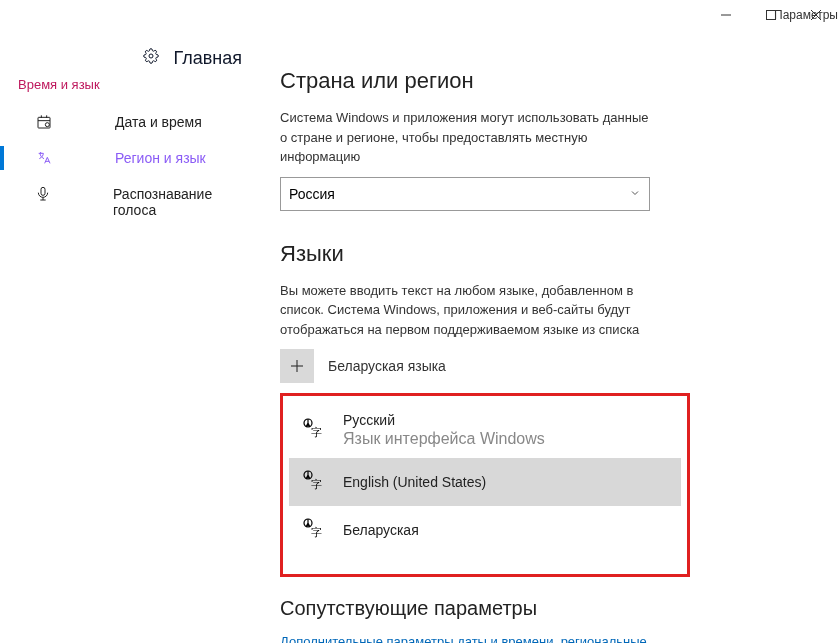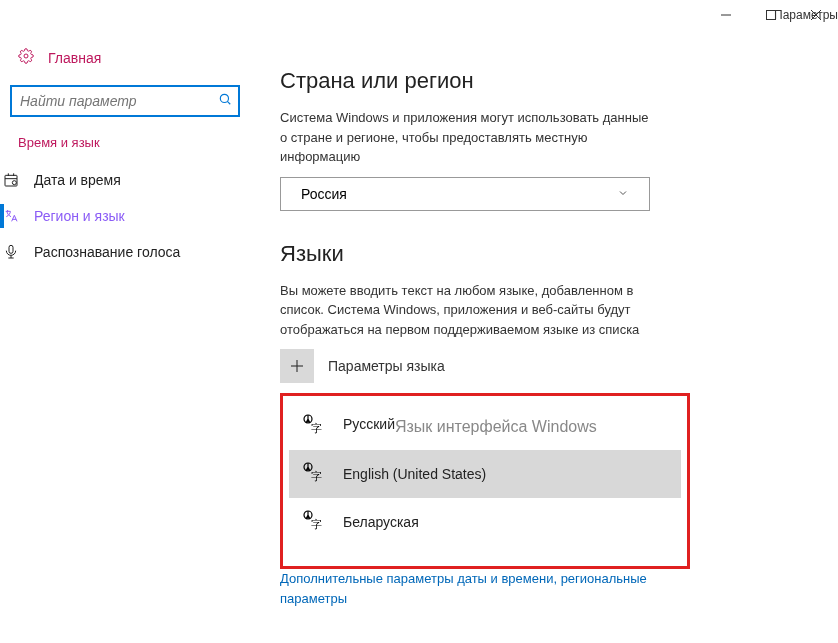--- a/index.html
+++ b/index.html
@@ -6,52 +6,52 @@
     body { width: 838px; height: 643px; background: #fff; overflow: hidden; position: relative; }
     
     .titlebar { height: 30px; display: flex; align-items: center; padding-left: 10px; font-size: 12px; color: #333; justify-content: flex-end; }
     .titlebar-controls { position: absolute; right: 0; top: 0; display: flex; }
     .tbc { width: 45px; height: 30px; display: flex; align-items: center; justify-content: center; }
     .tbc svg { stroke: #333; stroke-width: 1; fill: none; }
     
     .content { display: flex; height: calc(100% - 30px); }
     
     .sidebar { width: 260px; padding: 10px 0 0 0; }
-    .home-row { display: flex; align-items: center; padding: 8px 18px; font-size: 14px; color: #be185d; }
+    .home-row { display: flex; align-items: center; padding: 8px 18px; font-size: 18px; color: #0f172a; justify-content: flex-end; }
     .home-row .gic { margin-right: 14px; }
     
     .search-wrap { margin: 10px 10px 18px 10px; }
     .search-box { width: 230px; height: 32px; border: 2px solid #0078d7; display: flex; align-items: center; padding: 0 6px 0 8px; }
     .search-box input { border: none; outline: none; flex: 1; font-size: 14px; font-style: italic; color: #666; background: transparent; }
     .search-box .sic { color: #0078d7; }
     
     .cat-title { padding: 0 18px 12px 18px; font-size: 13px; color: #be185d; }
     
-    .nav-item { display: flex; align-items: flex-start; padding: 10px 2px; font-size: 14px; color: #222; cursor: pointer; }
+    .nav-item { display: flex; align-items: flex-start; padding: 10px 35px; font-size: 14px; color: #222; cursor: pointer; gap: 48px; }
     .nav-item .nic { margin-right: 14px; width: 18px; display: inline-flex; justify-content: center; }
     .nav-item.active { color: #8b5cf6; position: relative; }
     .nav-item.active::before { content: ''; position: absolute; left: 0; top: 6px; bottom: 6px; width: 4px; background: #0078d7; }
     
     .main { flex: 1; padding: 26px 30px 20px 20px; overflow-y: auto; }
     .sec-h { font-size: 22px; font-weight: 400; color: #222; margin-bottom: 14px; margin-top: 12px; }
     .sec-desc { font-size: 13px; color: #333; line-height: 1.5; margin-bottom: 10px; max-width: 370px; }
     
-    .combo { width: 370px; height: 34px; border: 1px solid #999; display: flex; align-items: center; padding: 0 20px; font-size: 14px; justify-content: space-between; margin-bottom: 30px; }
+    .combo { width: 370px; height: 34px; border: 1px solid #999; display: flex; align-items: center; padding: 0 8px; font-size: 14px; justify-content: space-between; margin-bottom: 30px; }
     .combo .chev { color: #555; }
     
     .add-row { display: flex; align-items: center; margin-bottom: 10px; }
     .plus-btn { width: 34px; height: 34px; background: #d9d9d9; display: flex; align-items: center; justify-content: center; margin-right: 14px; }
     .plus-btn svg { stroke: #333; stroke-width: 1.5; }
     .add-lbl { font-size: 14px; color: #333; }
     
     .lang-box { border: 3px solid #e02020; padding: 6px 6px 20px 6px; width: 410px; }
     .lang-item { display: flex; align-items: center; padding: 10px 12px; }
     .lang-item.hovered { background: #d8d8d8; }
     .lang-ic { width: 28px; margin-right: 14px; }
-    .lang-txt { display: flex; flex-direction: row; }
+    .lang-txt { display: flex; flex-direction: column; }
     .lang-name { font-size: 14px; color: #222; }
     .lang-sub { font-size: 16px; color: #888; margin-top: 2px; }
     
     .related-h { font-size: 20px; font-weight: 400; color: #222; margin-top: 20px; margin-bottom: 12px; }
     .link { font-size: 13px; color: #0067b8; max-width: 370px; line-height: 1.5; cursor: pointer; }
     
     .gic svg, .nic svg, .lang-ic svg { fill: none; stroke: currentColor; }
   </style>
 </head>
 <body>
@@ -83,31 +83,20 @@
     <div class="home-row">
       <span class="gic">
         <svg width="16" height="16" viewBox="0 0 24 24" stroke-width="1.5">
             <circle cx="12" cy="12" r="3"></circle>
             <path d="M19.4 15a1.65 1.65 0 0 0 .33 1.82l.06.06a2 2 0 1 1-2.83 2.83l-.06-.06a1.65 1.65 0 0 0-1.82-.33 1.65 1.65 0 0 0-1 1.51V21a2 2 0 0 1-4 0v-.09a1.65 1.65 0 0 0-1-1.51 1.65 1.65 0 0 0-1.82.33l-.06.06a2 2 0 1 1-2.83-2.83l.06-.06a1.65 1.65 0 0 0 .33-1.82 1.65 1.65 0 0 0-1.51-1H3a2 2 0 0 1 0-4h.09a1.65 1.65 0 0 0 1.51-1 1.65 1.65 0 0 0-.33-1.82l-.06-.06a2 2 0 1 1 2.83-2.83l.06.06a1.65 1.65 0 0 0 1.82.33h0a1.65 1.65 0 0 0 1-1.51V3a2 2 0 0 1 4 0v.09a1.65 1.65 0 0 0 1 1.51 1.65 1.65 0 0 0 1.82-.33l.06-.06a2 2 0 1 1 2.83 2.83l-.06.06a1.65 1.65 0 0 0-.33 1.82v0a1.65 1.65 0 0 0 1.51 1H21a2 2 0 0 1 0 4h-.09a1.65 1.65 0 0 0-1.51 1z"></path>
           </svg>
       </span>
       <span>Главная</span>
     </div>
 
-    <div class="search-wrap">
-      <div class="search-box">
-        <input type="text" placeholder="Найти параметр" style="">
-        <span class="sic">
-          <svg width="14" height="14" viewBox="0 0 24 24" fill="none" stroke="currentColor" stroke-width="2">
-              <circle cx="11" cy="11" r="7"></circle>
-              <line x1="21" y1="21" x2="16" y2="16"></line>
-            </svg>
-        </span>
-      </div>
-    </div>
 
     <div class="cat-title">Время и язык</div>
 
     <div class="nav-item">
       <span class="nic">
         <svg width="16" height="16" viewBox="0 0 24 24" stroke-width="1.5">
             <rect x="3" y="5" width="18" height="16" rx="1"></rect>
             <line x1="3" y1="10" x2="21" y2="10"></line>
             <line x1="8" y1="2" x2="8" y2="6"></line>
             <line x1="16" y1="2" x2="16" y2="6"></line>
@@ -153,21 +142,21 @@
     <div class="sec-h">Языки</div>
     <div class="sec-desc">Вы можете вводить текст на любом языке, добавленном в список. Система Windows, приложения и веб-сайты будут отображаться на первом поддерживаемом языке из списка</div>
 
     <div class="add-row">
       <div class="plus-btn">
         <svg width="18" height="18" viewBox="0 0 24 24" fill="none">
             <line x1="12" y1="4" x2="12" y2="20"></line>
             <line x1="4" y1="12" x2="20" y2="12"></line>
           </svg>
       </div>
-      <span class="add-lbl">Параметры языка</span>
+      <span class="add-lbl">Беларуская языка</span>
     </div>
 
     <div class="lang-box">
       <div class="lang-item">
         <span class="lang-ic">
           <svg width="24" height="24" viewBox="0 0 24 24" stroke-width="1.2">
               <circle cx="7" cy="7" r="4"></circle>
               <path d="M7 3v8M5 11l2-4 2 4"></path>
               <text x="10" y="20" font-size="11" fill="currentColor" stroke="none">字</text>
             </svg>
@@ -198,15 +187,16 @@
               <path d="M7 3v8M5 11l2-4 2 4"></path>
               <text x="10" y="20" font-size="11" fill="currentColor" stroke="none">字</text>
             </svg>
         </span>
         <div class="lang-txt">
           <span class="lang-name">Беларуская</span>
         </div>
       </div>
     </div>
 
+    <div class="related-h">Сопутствующие параметры</div>
     <div class="link">Дополнительные параметры даты и времени, региональные параметры</div>
   </div>
 </div>
 
 </body></html>

